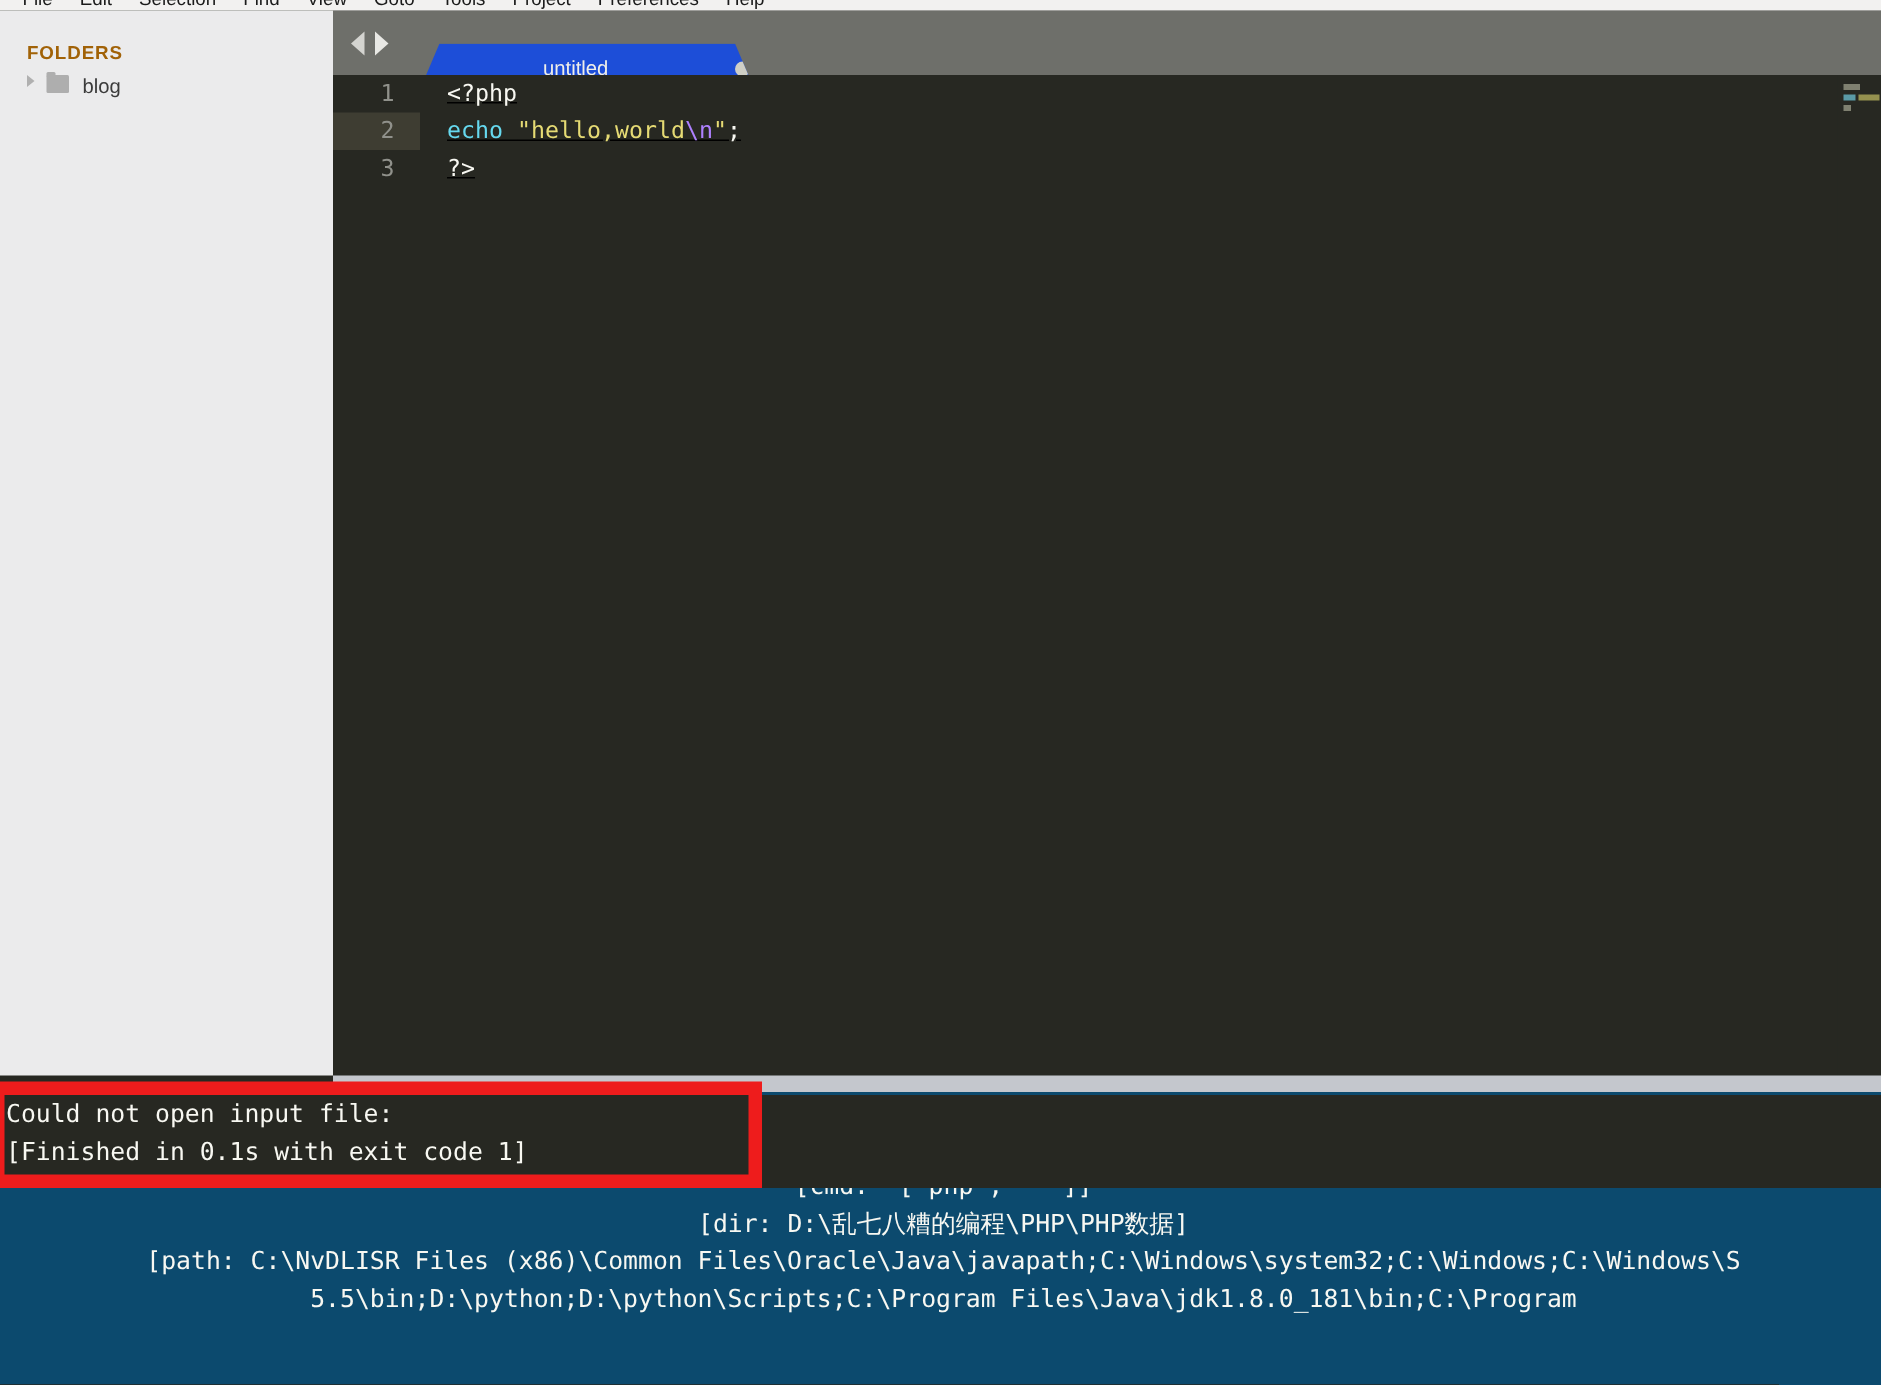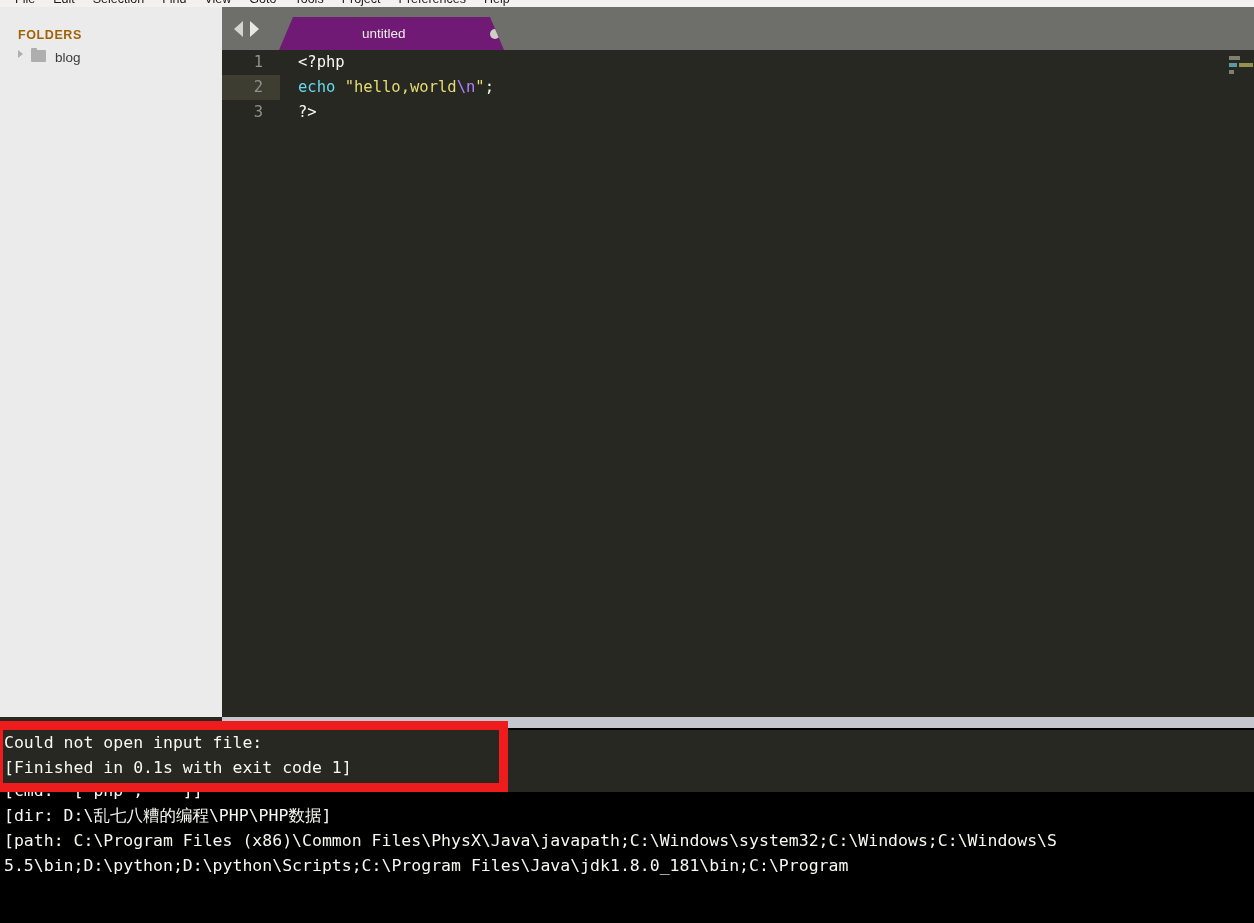--- a/index.html
+++ b/index.html
@@ -124,24 +124,24 @@
     border-bottom: 8px solid transparent;
   }
   .nav-right {
     width: 0; height: 0;
     border-left: 9px solid #e8e8e4;
     border-top: 8px solid transparent;
     border-bottom: 8px solid transparent;
   }
   #tab-untitled {
     position: absolute;
-    left: 57px; top: 10px;
+    left: 57px; top: 22px;
     width: 225px;
     height: 33px;
-    background: #701a75;
+    background: #1d4ed8;
     clip-path: polygon(14px 0, 211px 0, 225px 33px, 0 33px);
     display: flex;
     align-items: center;
     text-decoration: underline;
   }
   #tab-untitled .tab-label {
     position: absolute;
     left: 83px;
     font-size: 13.5px;
     color: #f0efe8;
@@ -177,21 +177,21 @@
     left: 0; top: 0;
     width: 58px;
     height: 25px;
     text-align: right;
     padding-right: 17px;
     box-sizing: border-box;
     color: #90918b;
   }
   .code-text {
     position: absolute;
-    left: 76px; top: 0;
+    left: 76px; top: 0; text-decoration: underline;
   }
   .tok-tag    { color: #f8f8f2; }
   .tok-kw     { color: #66d9ef; }
   .tok-str    { color: #e6db74; }
   .tok-esc    { color: #ae81ff; }
   .tok-plain  { color: #f8f8f2; }
 
   
   #minimap {
     position: absolute;
@@ -214,26 +214,27 @@
     background: #c4c7cd;
     z-index: 15;
   }
 
   
   #console {
     position: absolute;
     left: 0; top: 728px;
     width: 1254px;
     height: 195px;
-    background: #000000;
+    background: #0c4a6e;
     font-family: "DejaVu Sans Mono", monospace;
     font-size: 16.5px;
     color: #f8f8f2;
     overflow: hidden;
     z-index: 12;
+    text-align: center;
   }
   #console .cline {
     height: 25px;
     line-height: 25px;
     white-space: pre;
     padding-left: 4px;
   }
   #console-top {
     position: absolute;
     left: 0; top: 730px;
@@ -325,21 +326,21 @@
     </div>
 </div>
 
 <div id="hscroll"></div>
 
 <div id="console">
     <div class="cline">Could not open input file:</div>
     <div class="cline">[Finished in 0.1s with exit code 1]</div>
     <div class="cline">[cmd:  ["php",  ""]]</div>
     <div class="cline">[dir: D:\乱七八糟的编程\PHP\PHP数据]</div>
-    <div class="cline">[path: C:\Program Files (x86)\Common Files\PhysX\Java\javapath;C:\Windows\system32;C:\Windows;C:\Windows\S</div>
+    <div class="cline">[path: C:\NvDLISR Files (x86)\Common Files\Oracle\Java\javapath;C:\Windows\system32;C:\Windows;C:\Windows\S</div>
     <div class="cline">5.5\bin;D:\python;D:\python\Scripts;C:\Program Files\Java\jdk1.8.0_181\bin;C:\Program</div>
   </div>
 
 <div id="console-top">
     <div class="cline">Could not open input file:</div>
     <div class="cline">[Finished in 0.1s with exit code 1]</div>
   </div>
 
 <div id="red-box" style="border-color: rgb(238, 28, 28);"></div>
 

